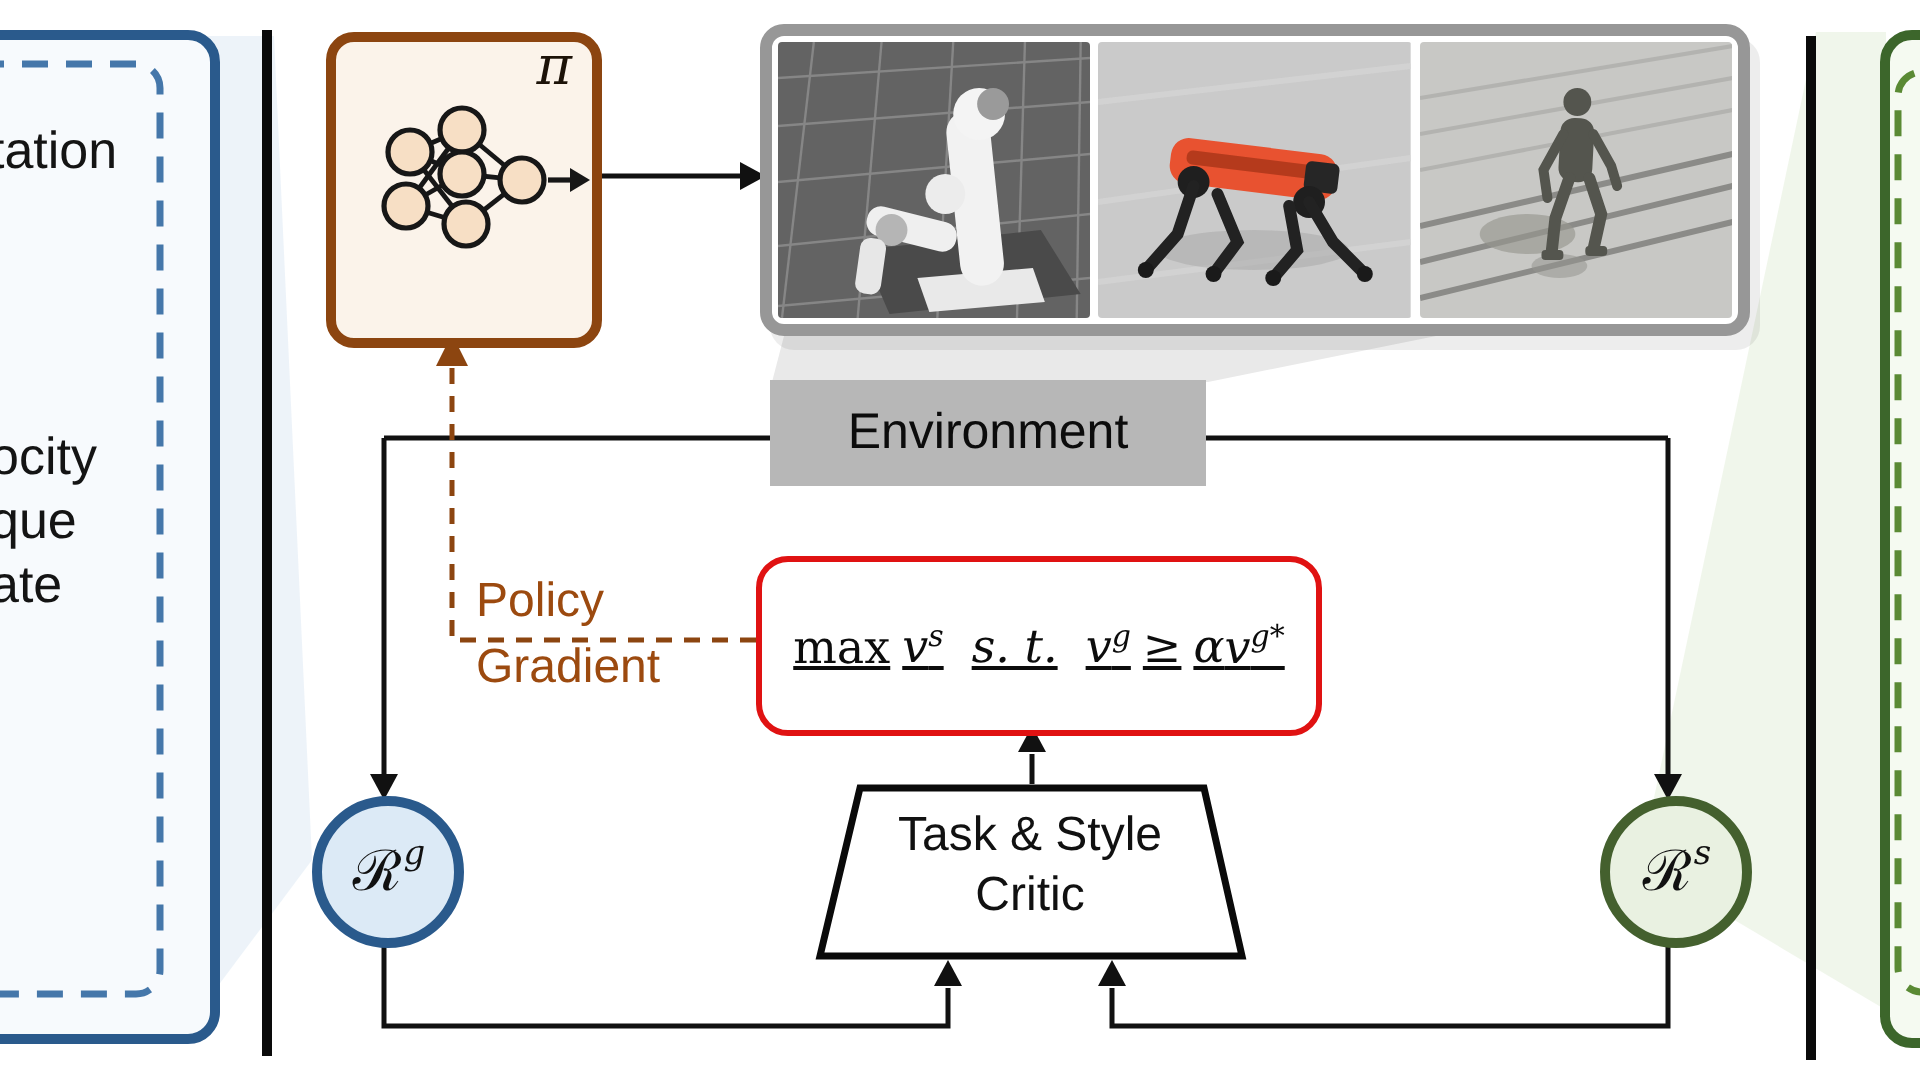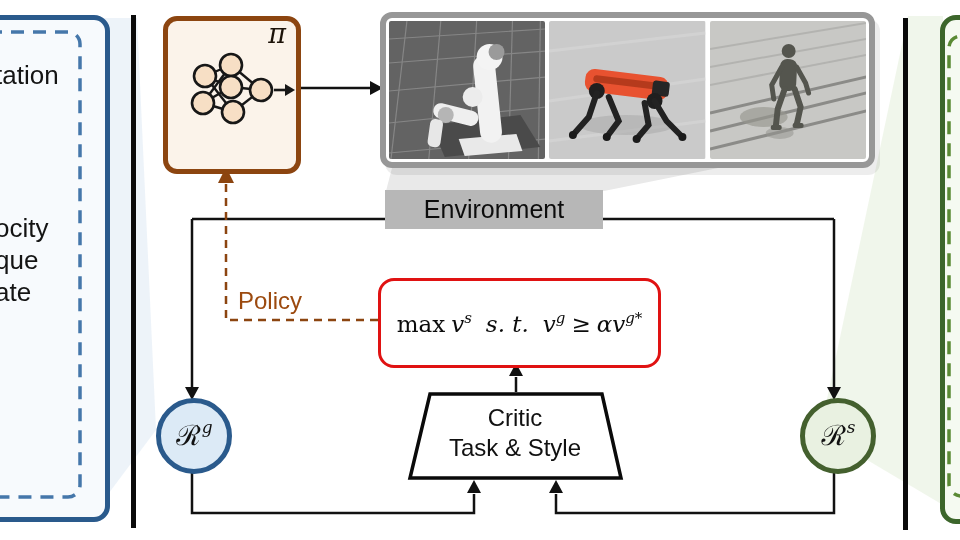--- a/index.html
+++ b/index.html
@@ -24,30 +24,30 @@
          border:5px solid #8c4510;border-radius:14px;z-index:2;}
   .agent .pi{position:absolute;right:10px;top:-3px;font-family:"DejaVu Serif",serif;
              font-style:italic;font-size:27px;color:#1c1208;}
   .agent .nn{position:absolute;left:8px;top:16px;}
   .agent .alabel{position:absolute;left:0;right:14px;bottom:4px;text-align:center;font-size:22px;}
   
   .envframe{position:absolute;left:380px;top:12px;width:495px;height:156px;background:#fff;
             border:6px solid #979797;border-radius:12px;z-index:2;display:flex;gap:4px;
             padding:3px;box-sizing:border-box;box-shadow:5px 7px 0 rgba(0,0,0,0.07);}
   .envframe svg{flex:1 1 0;height:100%;border-radius:2px;}
-  .envlabel{position:absolute;left:385px;top:190px;width:218px;height:39px;background:#b7b7b7;
+  .envlabel{position:absolute;left:385px;top:190px;width:218px;height:53px;background:#b7b7b7;
             display:flex;align-items:center;justify-content:center;font-size:25px;color:#0c0c0c;z-index:3;}
   
   .pg{position:absolute;left:238px;width:122px;text-align:left;font-size:24px;
       color:#9c4a0f;z-index:3;white-space:nowrap;}
   
   .objbox{position:absolute;left:378px;top:278px;width:277px;height:84px;background:#fff;
           border:3.5px solid #e01212;border-radius:16px;z-index:2;display:flex;
           align-items:center;justify-content:center;}
-  .eq{font-family:"DejaVu Serif",serif;font-size:23px;color:#0c0c0c;white-space:nowrap;}
+  .eq{font-family:"DejaVu Serif",serif;font-size:23px;color:#0c0c0c;white-space:nowrap;text-decoration:underline;}
   .eq .it{font-style:italic;}
   .eq sup{font-size:15px;font-style:italic;}
   .eq .sp1{margin-left:6px;}
   .eq .sp2{margin-left:14px;}
   
   .critic-text{position:absolute;left:415px;top:403px;width:200px;text-align:center;
                font-size:24px;line-height:30px;z-index:3;}
   
   .rnode{position:absolute;width:66px;height:66px;border-radius:50%;z-index:2;
          display:flex;align-items:center;justify-content:center;
@@ -218,30 +218,31 @@
         <path d="M85 68 L91 86 L87 104" fill="none" stroke-width="6"></path>
         <rect x="61" y="104" width="11" height="5" rx="2" stroke="none"></rect>
         <rect x="83" y="102" width="11" height="5" rx="2" stroke="none"></rect>
       </g>
     </svg>
   </div>
 
   <div class="envlabel">Environment</div>
 
   <div class="pg" style="top:287px;">Policy</div>
+  <div class="pg" style="top:320px;">Gradient</div>
 
   <div class="objbox">
     <div class="eq">
       <span>max</span><span class="it sp1">v</span><sup>s</sup><span class="it sp2">s. t.</span><span class="it sp2">v</span><sup>g</sup><span class="sp1">≥</span><span class="it sp1">α</span><span class="it">v</span><sup>g*</sup>
     </div>
   </div>
 
   <div class="critic-text">
+    <div>Task &amp; Style</div>
     <div>Critic</div>
-    <div>Task &amp; Style</div>
   </div>
 
   <div class="rnode task">
     <span class="base">ℛ</span>
       <sup>g</sup>
   </div>
   <div class="rnode style">
     <span class="base">ℛ</span>
       <sup>s</sup>
   </div>

